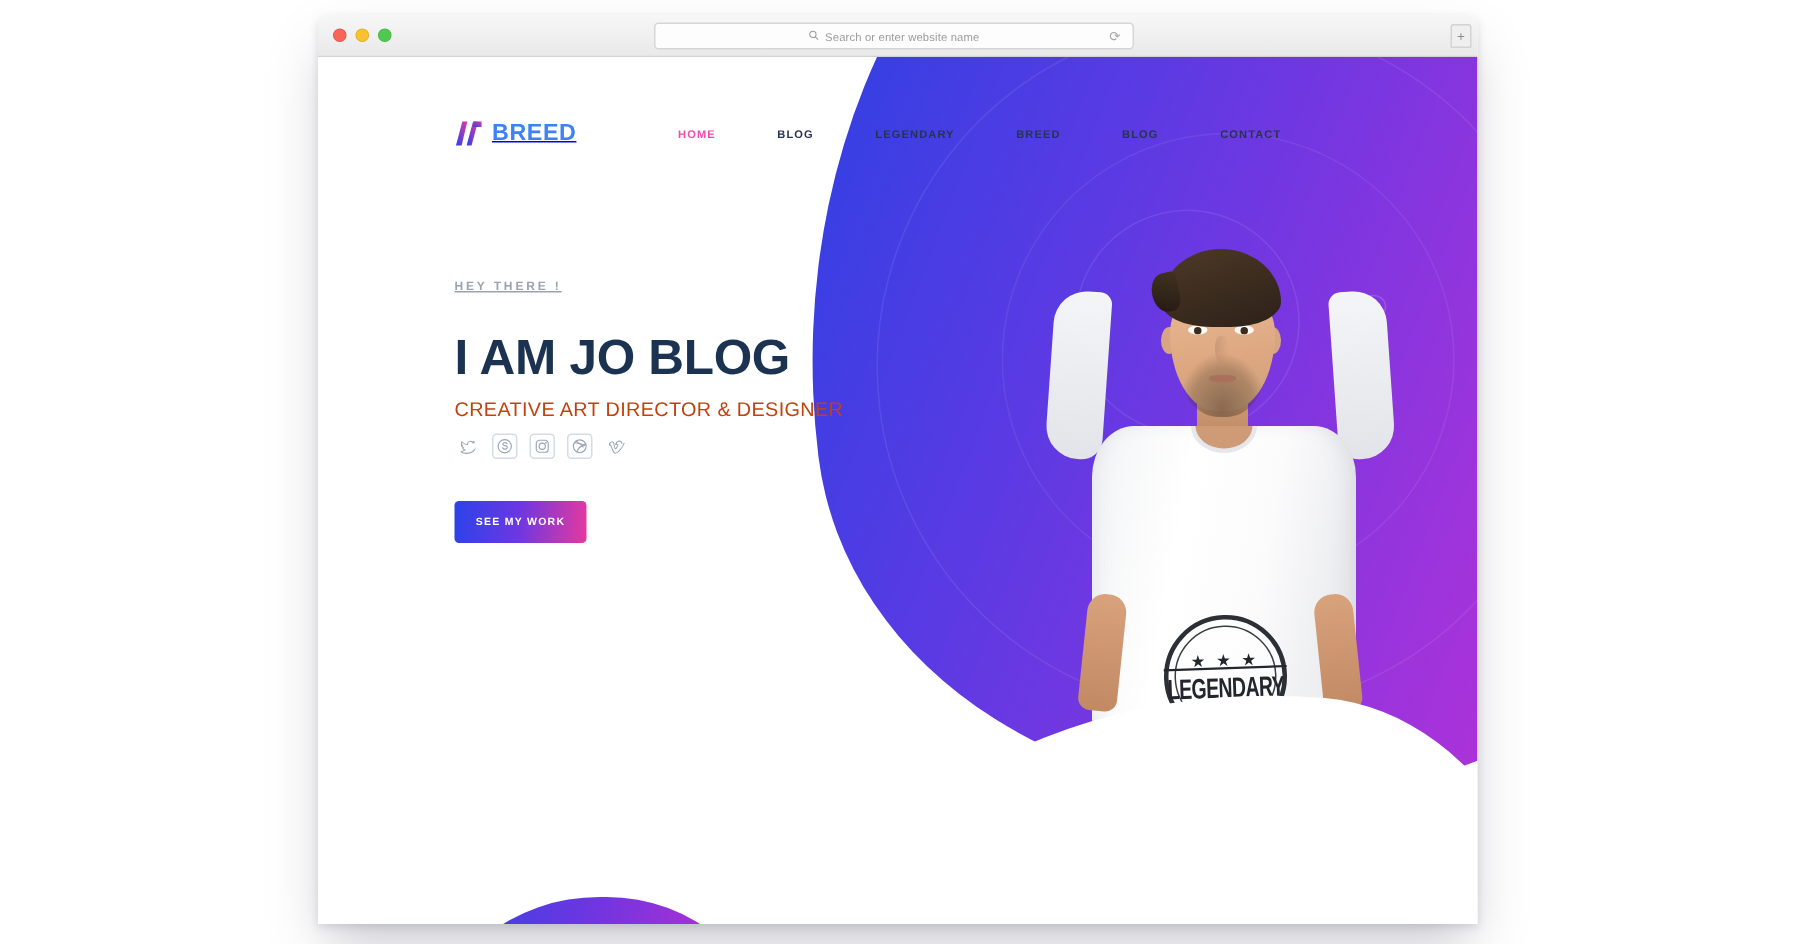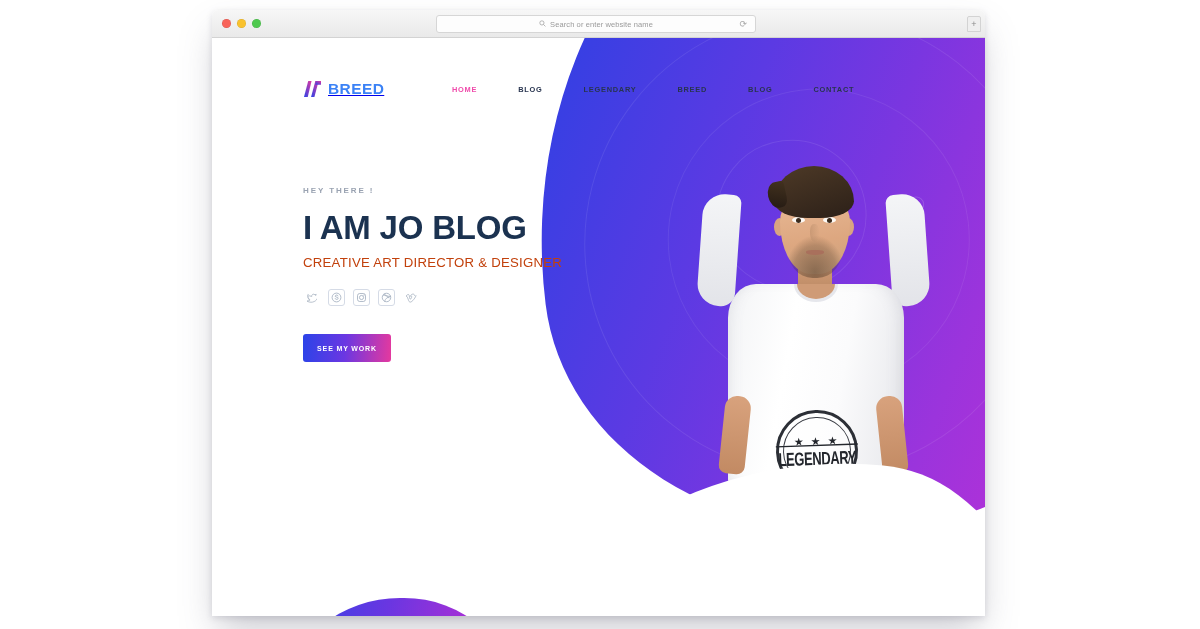--- a/index.html
+++ b/index.html
@@ -284,21 +284,22 @@
     white-space: nowrap;
     padding-left: 16px;
   }
   #main-nav .nav-item.active { color: #f04bab; }
 
   
   #hero-copy { position: absolute; left: 91px; top: 148px; z-index: 5; }
   #hero-eyebrow {
     font-size: 8px; font-weight: bold;
     letter-spacing: 1.9px; color: #9aa3b2;
-    margin-bottom: 16px;
+    margin-bottom: 26px;
+    text-decoration: underline;
   }
   #hero-title {
     font-size: 33px; font-weight: bold;
     color: #1b3250; letter-spacing: -0.2px;
     line-height: 1.05;
   }
   #hero-subtitle {
     margin-top: 9px;
     font-size: 13.2px; color: #c2410c;
     letter-spacing: 0.25px;

